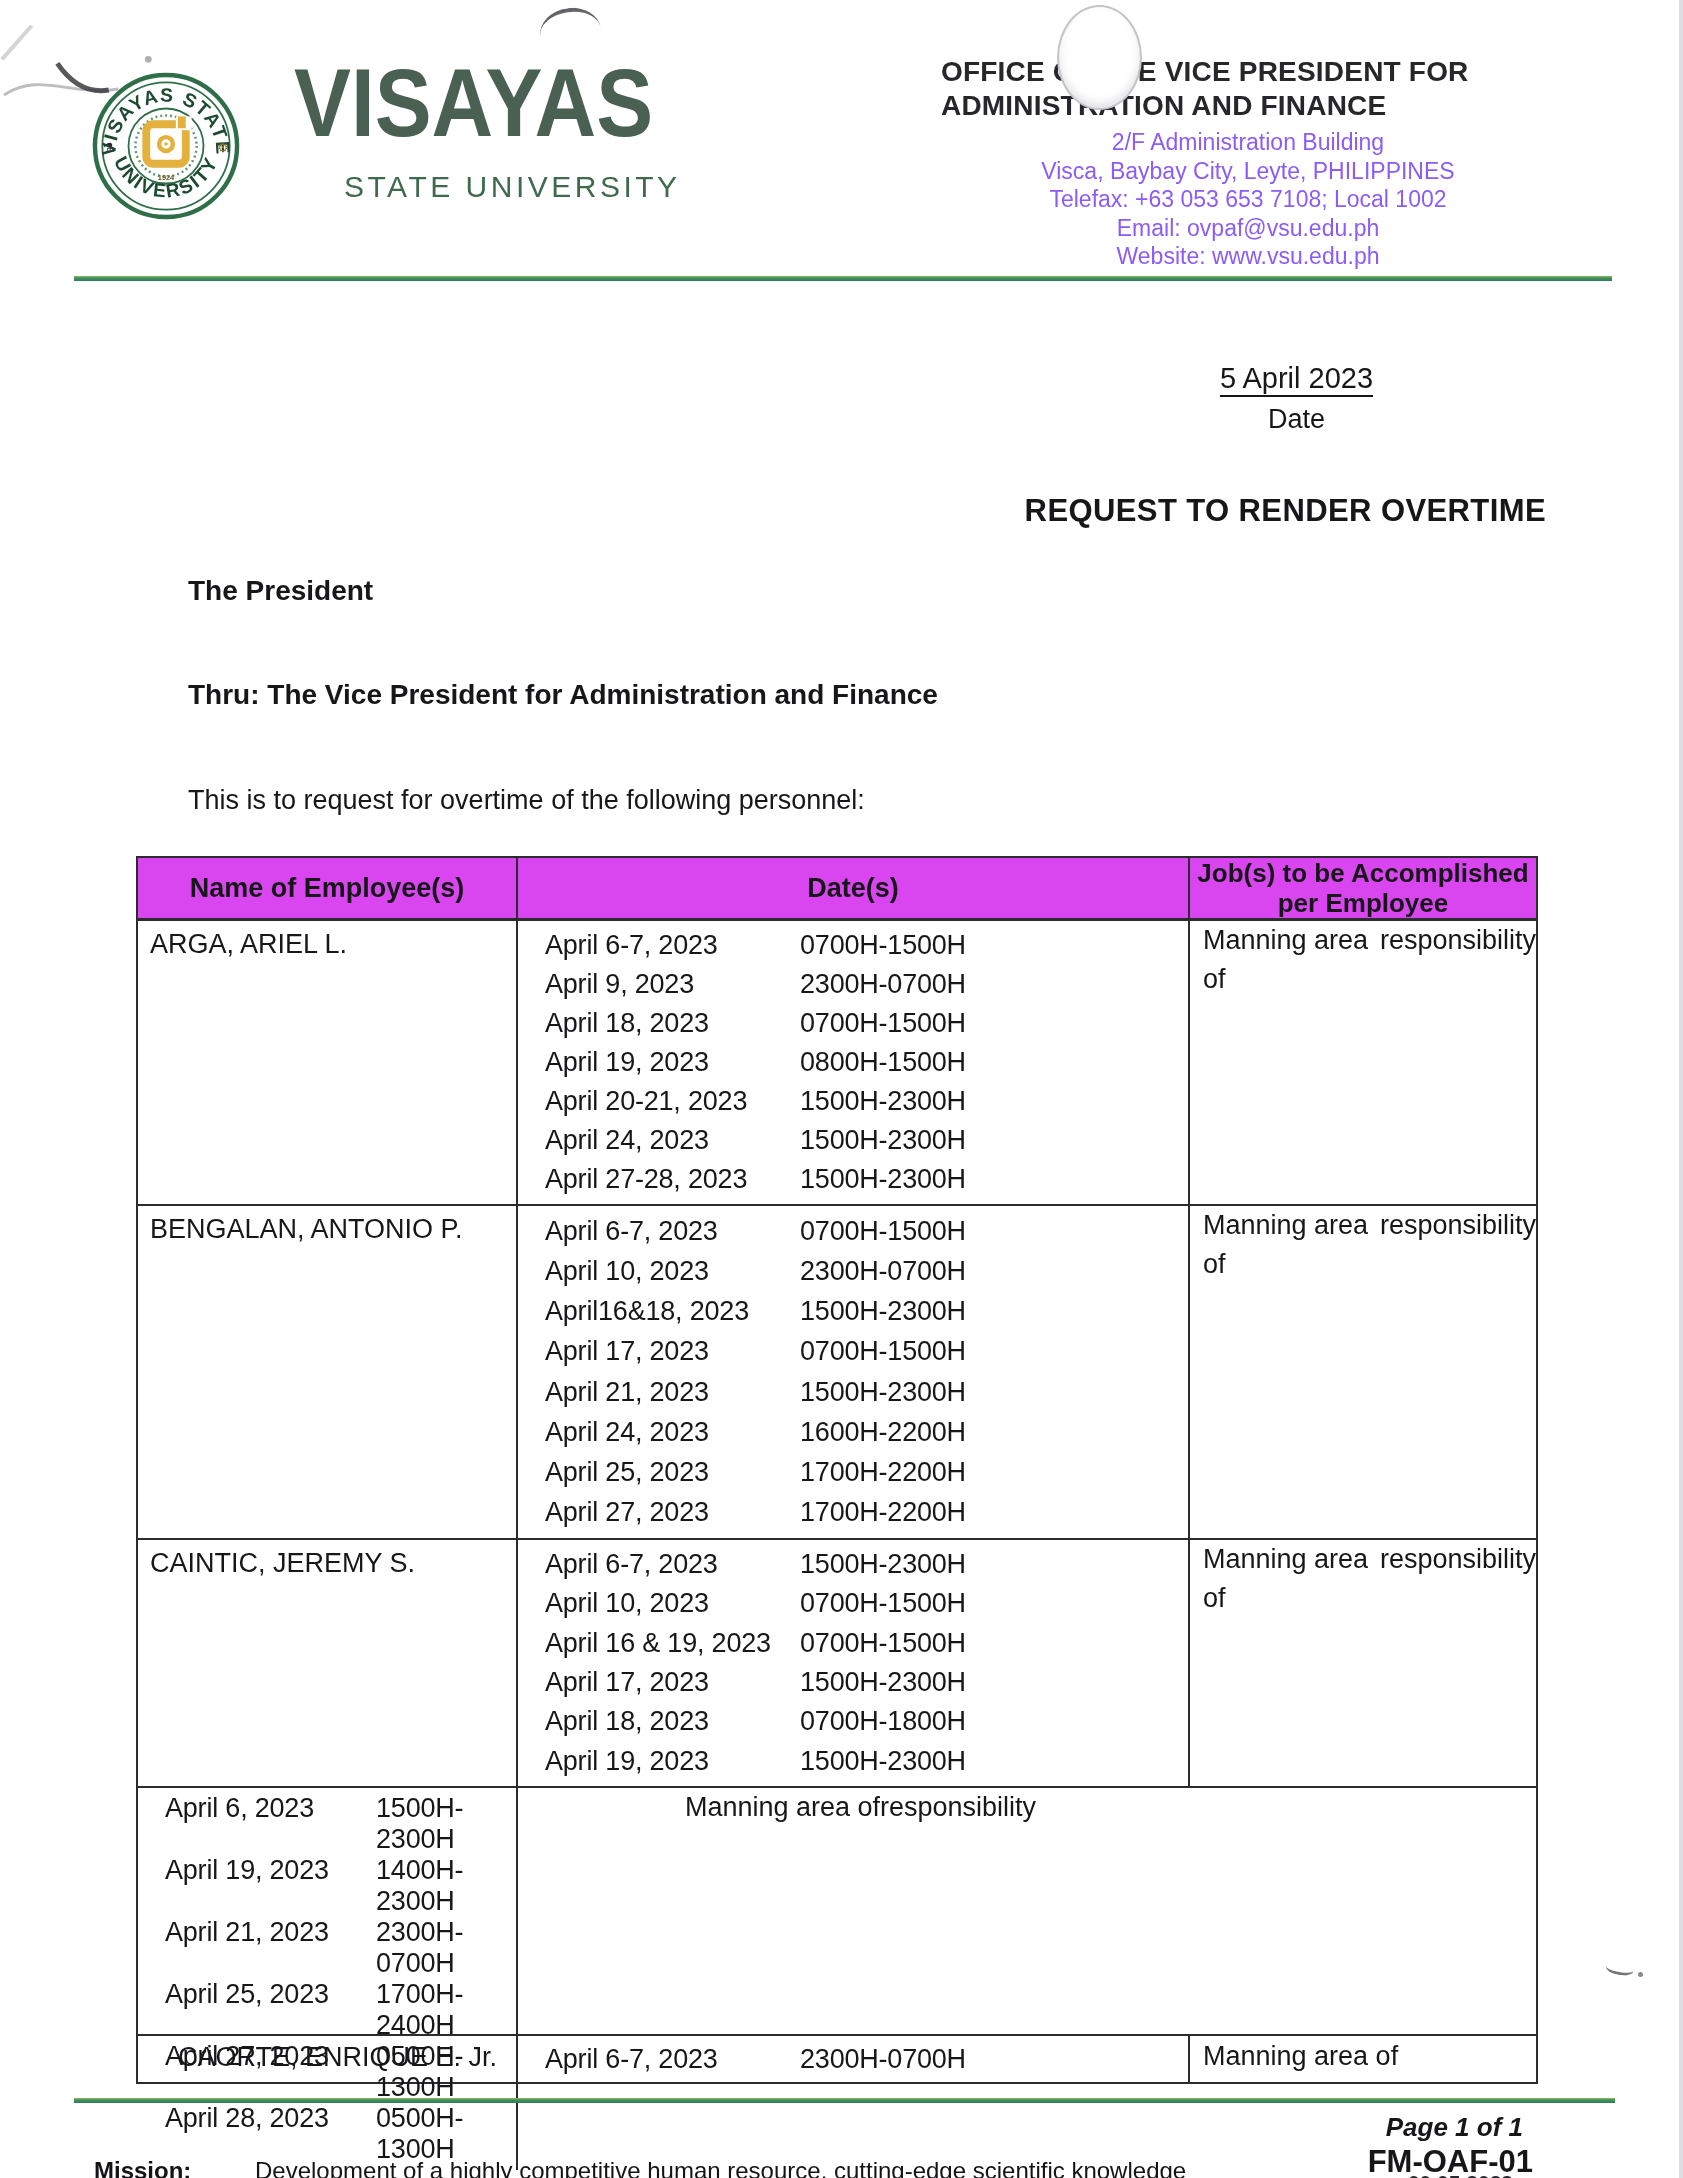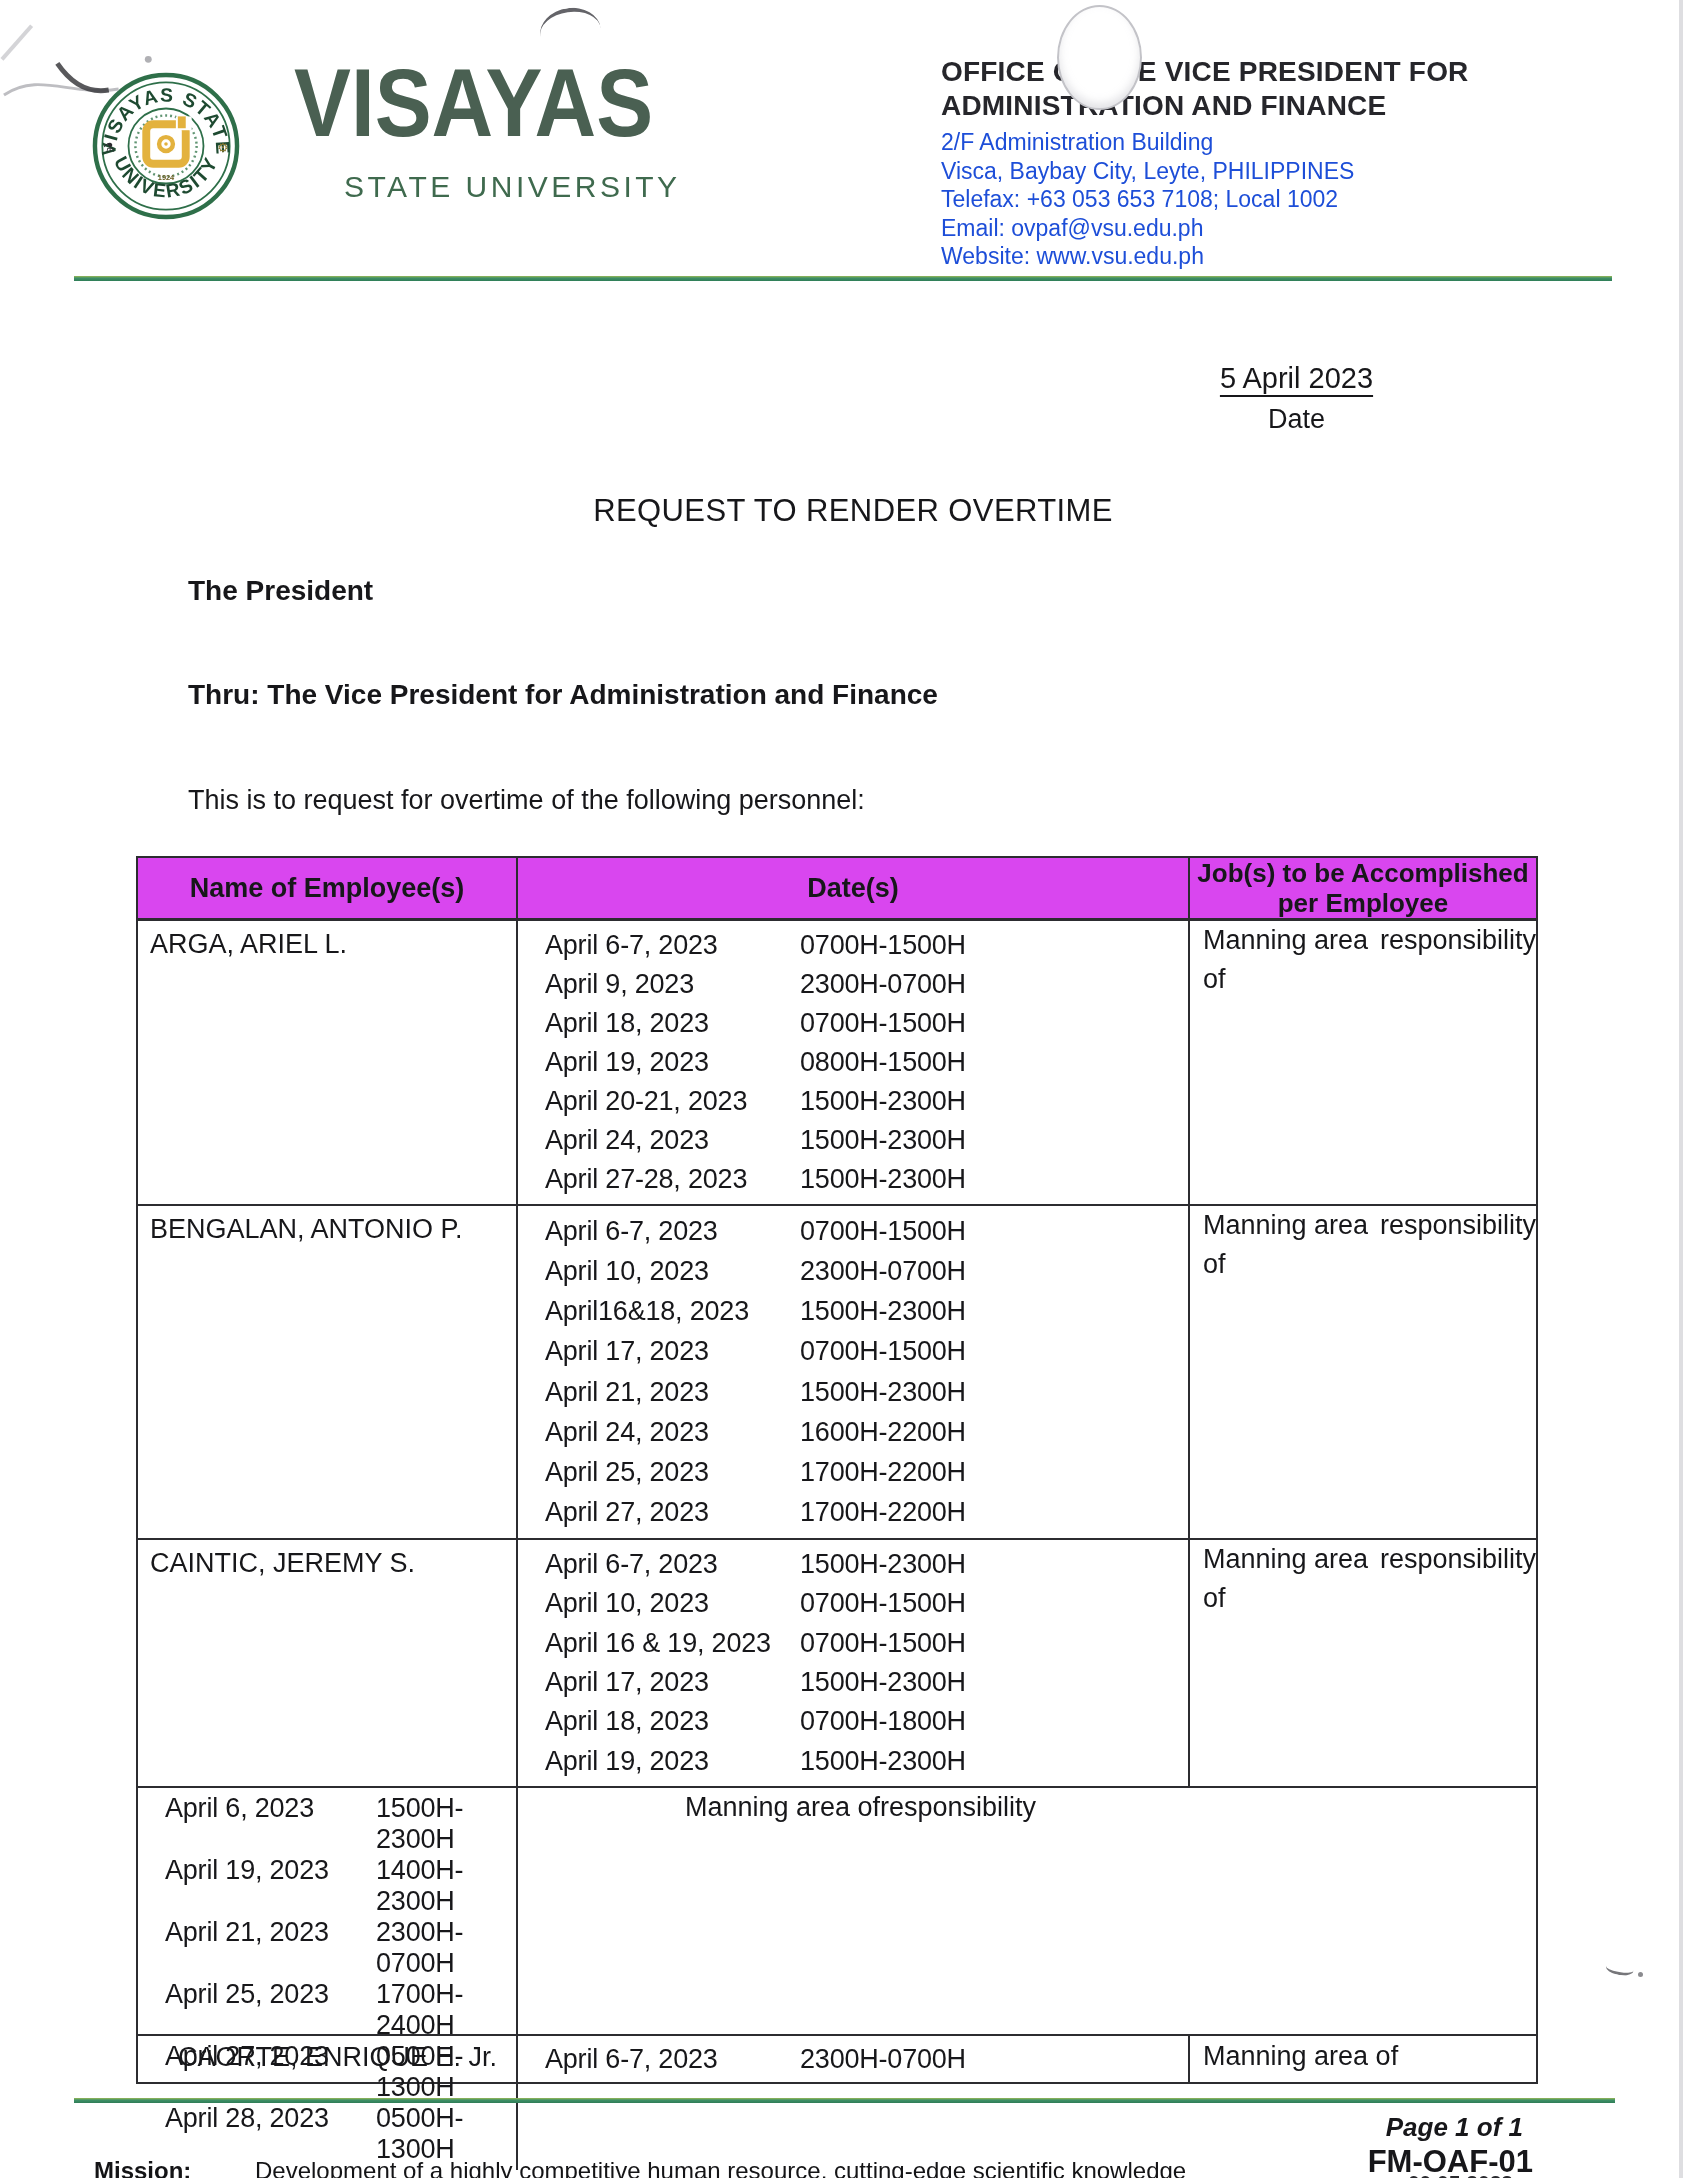--- a/index.html
+++ b/index.html
@@ -7,42 +7,42 @@
         font-family:"Liberation Sans",sans-serif;color:#17171a;}
   .abs{position:absolute;}
 
   
   #seal{left:91px;top:71px;width:150px;height:150px;}
   #wordmark{left:294px;top:54px;font-size:97px;font-weight:600;color:#4a6052;line-height:1;
             letter-spacing:0;transform:scaleX(.88);transform-origin:left top;white-space:nowrap;}
   #subname{left:344px;top:170px;font-size:30px;font-weight:500;color:#3f6a4e;letter-spacing:3.5px;white-space:nowrap;}
   #office{left:941px;top:55px;width:614px;}
   .office-bold{font-size:28px;font-weight:700;color:#26262b;line-height:34px;letter-spacing:0.2px;}
-  .office-addr{font-size:23px;color:#1d4ed8;line-height:28.5px;}
+  .office-addr{font-size:23px;color:#8b5cf6;line-height:28.5px;text-align:center;}
   #office .addr-block{margin-top:5px;}
   #rule-top{left:74px;top:276px;width:1538px;height:5px;
             background:linear-gradient(#9cb956 0%,#3f9168 40%,#2f7d57 100%);}
 
   
   #hole-punch{left:1057px;top:5px;width:81px;height:101px;background:#ffffff;border:2px solid #c3c3c8;
               border-radius:50%;box-shadow:inset 0 -5px 9px rgba(175,175,182,.35);z-index:6;}
   #crease-arc{left:540px;top:8px;width:61px;height:44px;border:none;border-top:4px solid #4a4a4f;
               border-radius:50%;transform:rotate(-8deg);opacity:.85;}
   #corner-marks{left:0;top:0;width:257px;height:178px;}
   #edge-mark{left:1606px;top:1960px;width:28px;height:12px;border-bottom:3px solid #55555a;
              border-radius:45%;transform:rotate(9deg);opacity:.8;}
   #edge-dot{left:1638px;top:1972px;width:5px;height:5px;background:#5a5a5f;border-radius:50%;opacity:.7;}
   #scan-edge-right{right:0;top:0;width:4px;height:2178px;background:#d6d6da;opacity:.8;}
 
   
   #date-block{left:1168px;top:362px;width:257px;text-align:center;}
   .date-val{font-size:29px;font-weight:400;text-decoration:underline;text-underline-offset:7px;
             text-decoration-thickness:2px;}
   .date-label{font-size:27px;margin-top:9px;}
-  #doc-title{left:160px;top:493px;width:1386px;text-align:center;font-size:31px;font-weight:400;letter-spacing:0.4px;}
+  #doc-title{left:160px;top:493px;width:1386px;text-align:right;font-size:31px;font-weight:700;letter-spacing:0.4px;}
   #recipient{left:188px;top:575px;font-size:28px;font-weight:700;}
   #thru{left:188px;top:679px;font-size:28px;font-weight:700;}
   #intro{left:188px;top:785px;font-size:27px;}
 
   
   #ot-table{left:136px;top:856px;width:1402px;border:2px solid #2c2c30;box-sizing:border-box;}
   .trow{display:grid;grid-template-columns:380px 672px 346px;box-sizing:border-box;}
   .thead{height:61px;background:#d946ef;border-bottom:1px solid #2c2c30;}
   .th{display:flex;align-items:center;justify-content:center;font-weight:700;font-size:27px;text-align:center;}
   .th3{flex-direction:column;line-height:30px;font-size:26px;}

